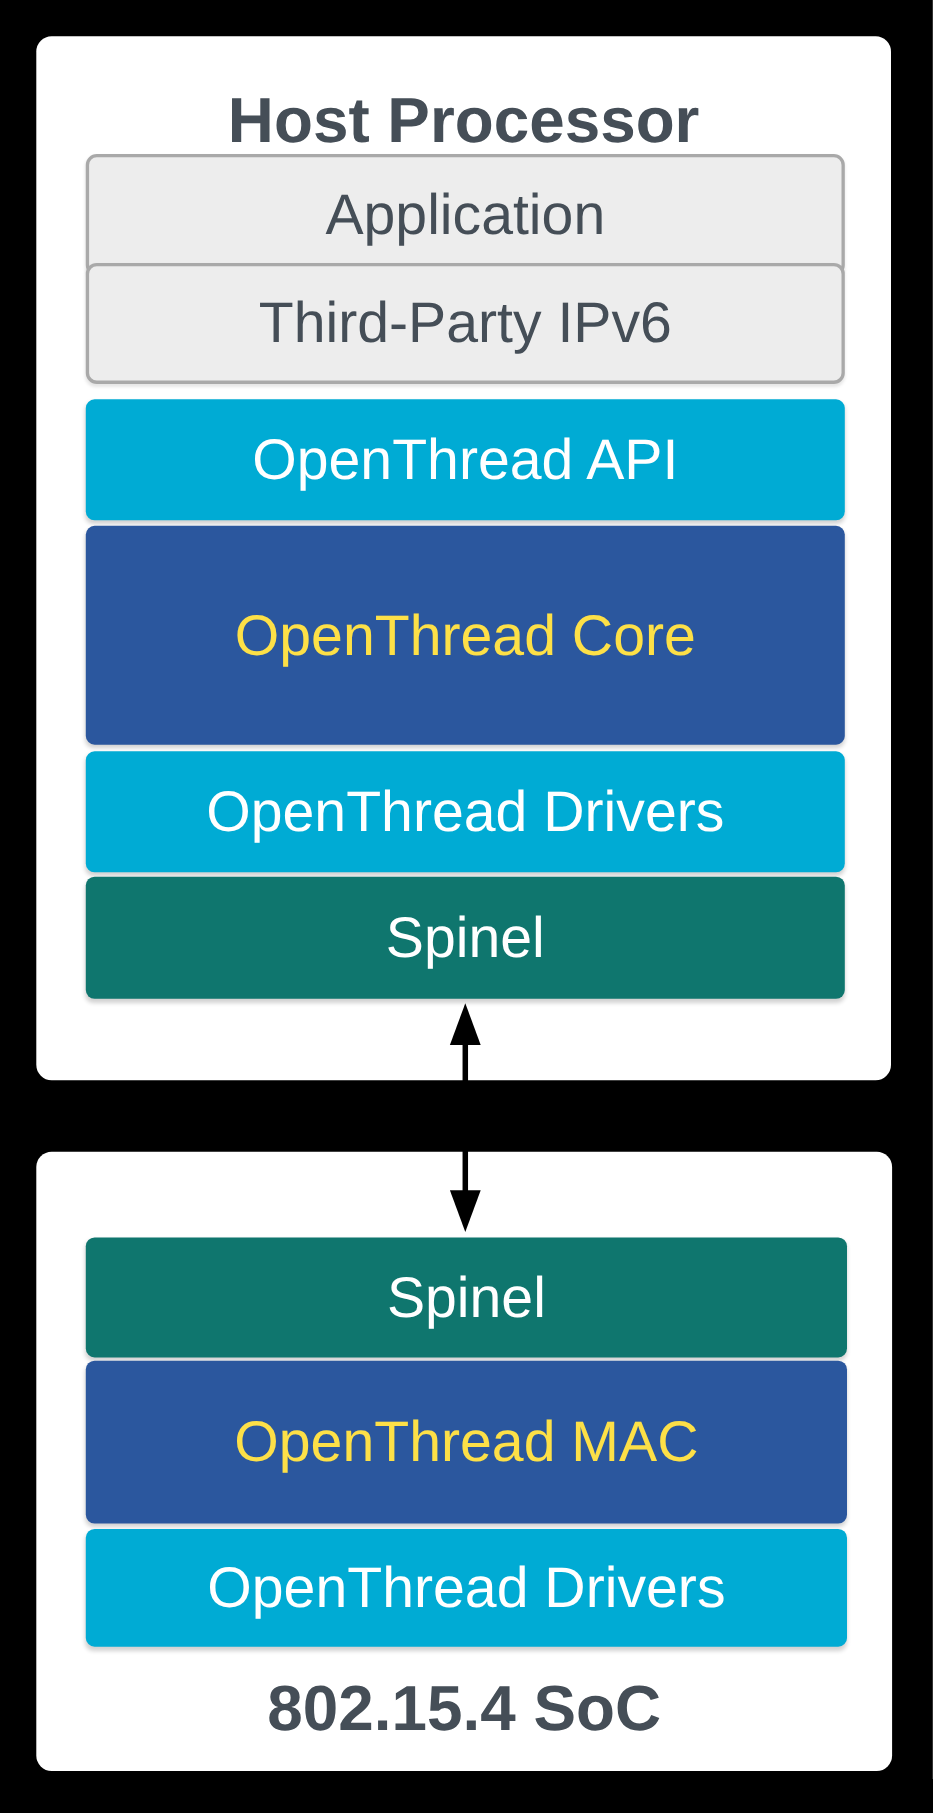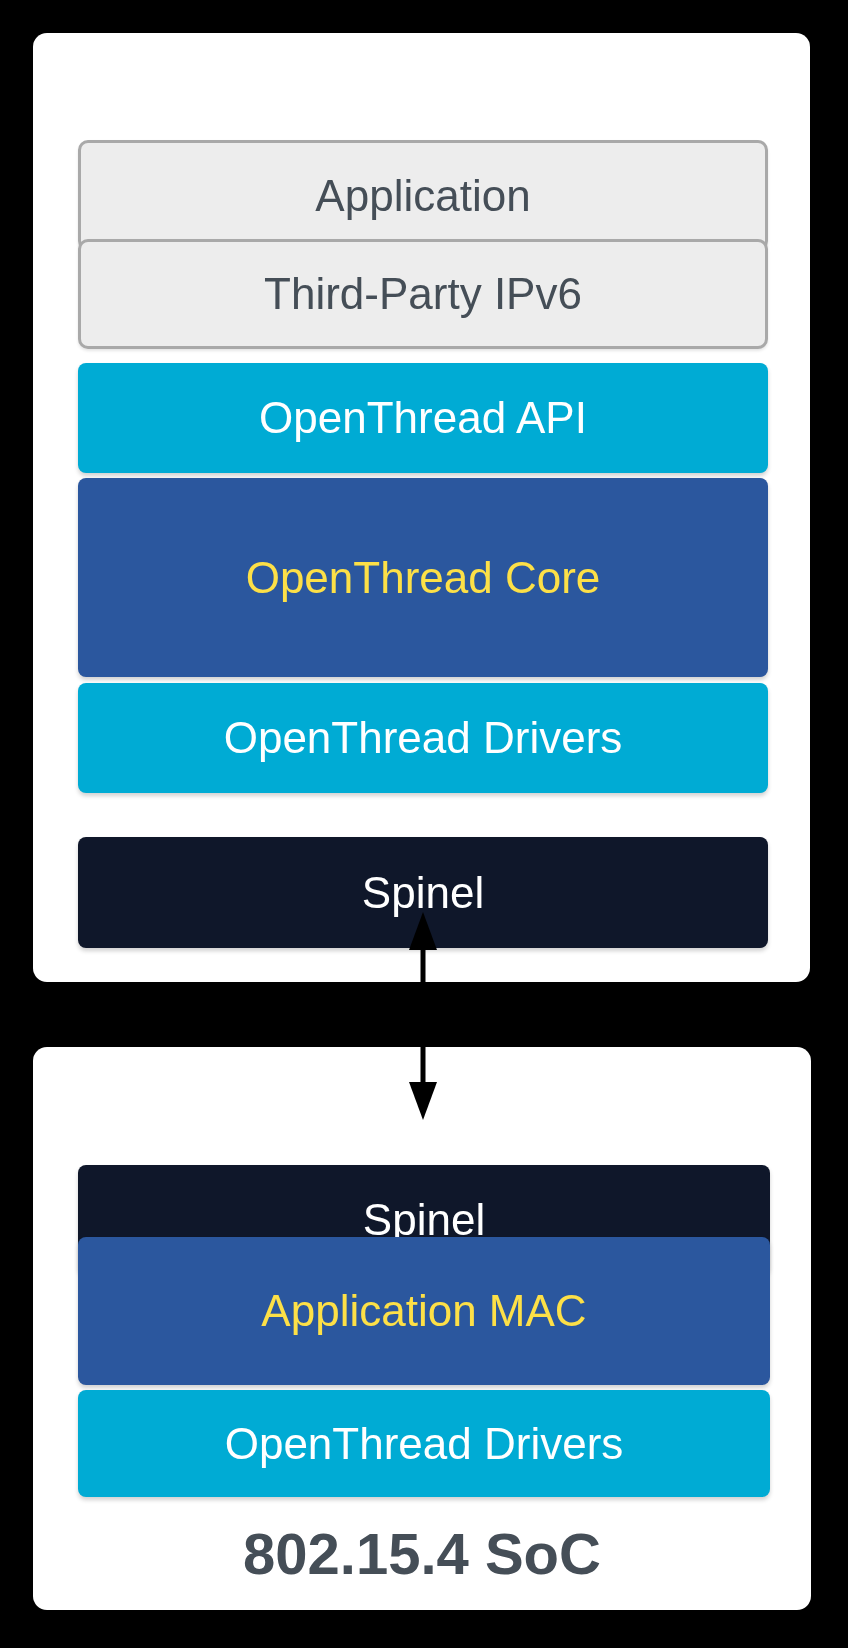--- a/index.html
+++ b/index.html
@@ -32,34 +32,34 @@
   #soc-title  { top: 478px; text-align: center; }
 
   .layer {
     position: absolute;
     left: 45px;
     width: 690px;
     box-sizing: border-box;
     display: flex;
     align-items: center;
     justify-content: center;
-    font-size: 44px;
+    font-size: 52px;
     line-height: 1;
     border-radius: 8px;
   }
   .layer.gray {
     background: #ededed;
     border: 3px solid #a9a9a9;
     border-radius: 10px;
     color: #454e57;
     box-shadow: 0 2px 3px rgba(0,0,0,0.10);
   }
   .layer.cyan { background: #00abd4; color: #ffffff; box-shadow: 0 3px 4px rgba(0,0,0,0.18); }
   .layer.blue { background: #2b579e; color: #fde047; box-shadow: 0 3px 4px rgba(0,0,0,0.18); }
-  .layer.red  { background: #0f172a; color: #ffffff; box-shadow: 0 3px 4px rgba(0,0,0,0.18); margin-top: 40px; }
+  .layer.red  { background: #0f766e; color: #ffffff; box-shadow: 0 3px 4px rgba(0,0,0,0.18); }
 
   
   #layer-application { top: 107px; height: 111px; }
   #layer-thirdparty  { top: 206px; height: 110px; }
   #layer-api         { top: 330px; height: 110px; }
   #layer-core        { top: 445px; height: 199px; }
   #layer-drivers1    { top: 650px; height: 110px; }
   #layer-spinel1     { top: 764px; height: 111px; }
 
   
@@ -73,20 +73,21 @@
     top: 910px;
     width: 36px;
     height: 212px;
     z-index: 5;
   }
 </style>
 </head>
 <body>
 
 <div class="panel" id="panel-host">
+  <div class="panel-title" id="host-title">Host Processor</div>
 
   <div class="layer gray" id="layer-application">
     <span>Application</span>
   </div>
   <div class="layer gray" id="layer-thirdparty">
     <span>Third-Party IPv6</span>
   </div>
   <div class="layer cyan" id="layer-api">
     <span>OpenThread API</span>
   </div>
@@ -99,21 +100,21 @@
   <div class="layer red" id="layer-spinel1">
     <span>Spinel</span>
   </div>
 </div>
 
 <div class="panel" id="panel-soc">
   <div class="layer red" id="layer-spinel2">
     <span>Spinel</span>
   </div>
   <div class="layer blue" id="layer-mac">
-    <span>Application MAC</span>
+    <span>OpenThread MAC</span>
   </div>
   <div class="layer cyan" id="layer-drivers2">
     <span>OpenThread Drivers</span>
   </div>
 
   <div class="panel-title" id="soc-title">802.15.4 SoC</div>
 </div>
 
 <svg id="connector-arrow" viewBox="0 0 36 212" xmlns="http://www.w3.org/2000/svg">
   <line x1="18" y1="36" x2="18" y2="176" stroke="#000000" stroke-width="5"></line>

